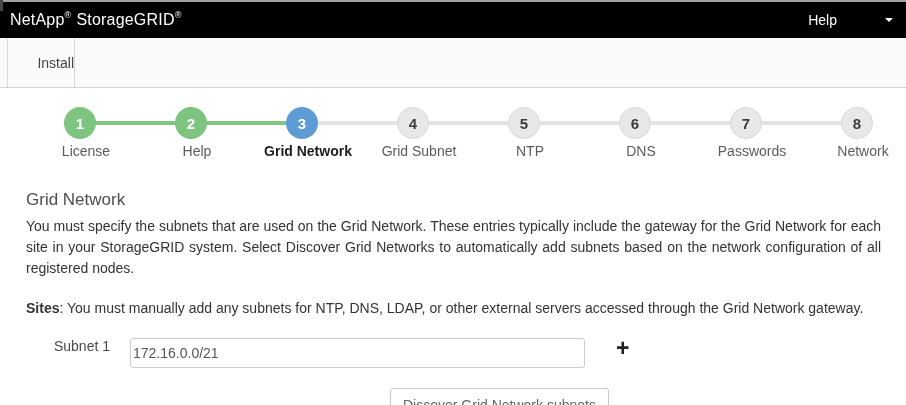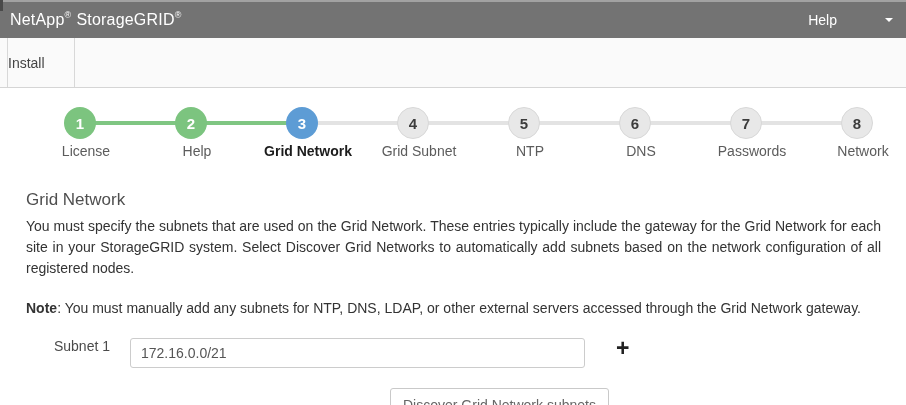--- a/index.html
+++ b/index.html
@@ -3,32 +3,32 @@
 <meta charset="utf-8">
 <style>
   * { margin:0; padding:0; box-sizing:border-box; }
   html,body { width:906px; height:405px; overflow:hidden; background:#fff;
               font-family:"Liberation Sans","DejaVu Sans",sans-serif; }
 
   .top-strip { height:2px; background:#a2a2a2; position:relative; }
   .corner-notch { position:absolute; left:0; top:0; width:3px; height:11px; background:#4a4a4a; z-index:5; }
 
   
-  .app-header { height:36px; background:#737373; display:flex; align-items:center; }
+  .app-header { height:36px; background:#000000; display:flex; align-items:center; }
   .brand { color:#fff; font-size:16px; margin-left:10px; letter-spacing:0.2px; }
   .brand sup { font-size:9px; position:relative; top:-1px; }
   .brand .gap { display:inline-block; width:5px; }
   .help-menu { margin-left:auto; margin-right:13px; color:#fff; font-size:14px; cursor:pointer; display:flex; align-items:center;gap:42px; }
   .caret { display:inline-block; width:0; height:0; border-left:4px solid transparent;
            border-right:4px solid transparent; border-top:4px solid #fff; margin-left:6px; }
 
   
   .tabbar { height:50px; background:#fafafa; border-bottom:1px solid #d5d5d5; display:flex; }
   .tab-install { margin-left:7px; width:68px; border-left:1px solid #d8d8d8; border-right:1px solid #d8d8d8;
-                 display:flex; align-items:center; justify-content:flex-start;
+                 display:flex; align-items:center; justify-content:flex-end;
                  font-size:14px; color:#444; cursor:pointer; background:#fafafa; }
 
   
   .stepper { position:relative; height:71px; padding-top:19px; }
   .stepper-track { position:absolute; top:33px; left:80px; width:777px; height:4px; background:#e3e3e3; z-index:0; }
   .stepper-track-completed { position:absolute; top:33px; left:80px; width:222px; height:4px; background:#7fc682; z-index:0; }
   .stepper-inner { position:relative; margin-left:30px; width:877px; display:flex; justify-content:space-between; }
   .step { width:100px; display:flex; flex-direction:column; align-items:center; position:relative; z-index:1; cursor:pointer; }
   .step-circle { width:32px; height:32px; border-radius:50%; display:flex; align-items:center;
                  justify-content:center; font-size:15px; font-weight:bold; }
@@ -42,21 +42,21 @@
   .content { padding:0 25px 0 26px; }
   .page-title { font-size:17px; font-weight:normal; color:#4f4f4f; margin:31px 0 6px; }
   .description { font-size:14px; color:#333; line-height:21px; text-align:justify; }
   .note-line { font-size:14px; color:#333; line-height:21px; margin-top:19px; }
   .note-line b { font-weight:bold; }
 
   
   .form-row { display:flex; align-items:flex-start; margin-top:19px; }
   .form-label { width:84px; text-align:right; margin-right:20px; font-size:14px; color:#4a4a4a; }
   .subnet-input { width:455px; height:30px; border:1px solid #ccc; border-radius:3px;
-                  padding:0 10px; font-size:14px; color:#555;
+                  padding:0 2px; font-size:14px; color:#555;
                   font-family:"Liberation Sans","DejaVu Sans",sans-serif; outline:none; }
   .add-btn { margin-left:31px; font-size:23px; font-weight:bold; color:#222; line-height:20px; cursor:pointer; user-select:none; }
 
   .discover-row { margin-top:20px; }
   .discover-btn { margin-left:364px; height:34px; padding:0 12px; background:#fff;
                   border:1px solid #c9c9c9; border-radius:3px; font-size:14px; color:#666;
                   font-family:"Liberation Sans","DejaVu Sans",sans-serif; cursor:pointer; }
 </style>
 </head>
 <body>
@@ -115,21 +115,21 @@
     <div class="step pending">
       <div class="step-circle">8</div>
       <div class="step-label">Network</div>
     </div>
   </div>
 </div>
 
 <div class="content">
   <h2 class="page-title">Grid Network</h2>
   <p class="description">You must specify the subnets that are used on the Grid Network. These entries typically include the gateway for the Grid Network for each site in your StorageGRID system. Select Discover Grid Networks to automatically add subnets based on the network configuration of all registered nodes.</p>
-  <p class="note-line"><b>Note</b><span>: You must manually add any subnets for NTP, DNS, LDAP, or other external servers accessed through the Grid Network gateway.</span></p>
+  <p class="note-line"><b>Sites</b><span>: You must manually add any subnets for NTP, DNS, LDAP, or other external servers accessed through the Grid Network gateway.</span></p>
 
   <div class="form-row">
     <div class="form-label">Subnet 1</div>
     <input class="subnet-input" type="text" value="172.16.0.0/21" style="">
     <span class="add-btn">+</span>
   </div>
 
   <div class="discover-row">
     <button class="discover-btn">Discover Grid Network subnets</button>
   </div>

